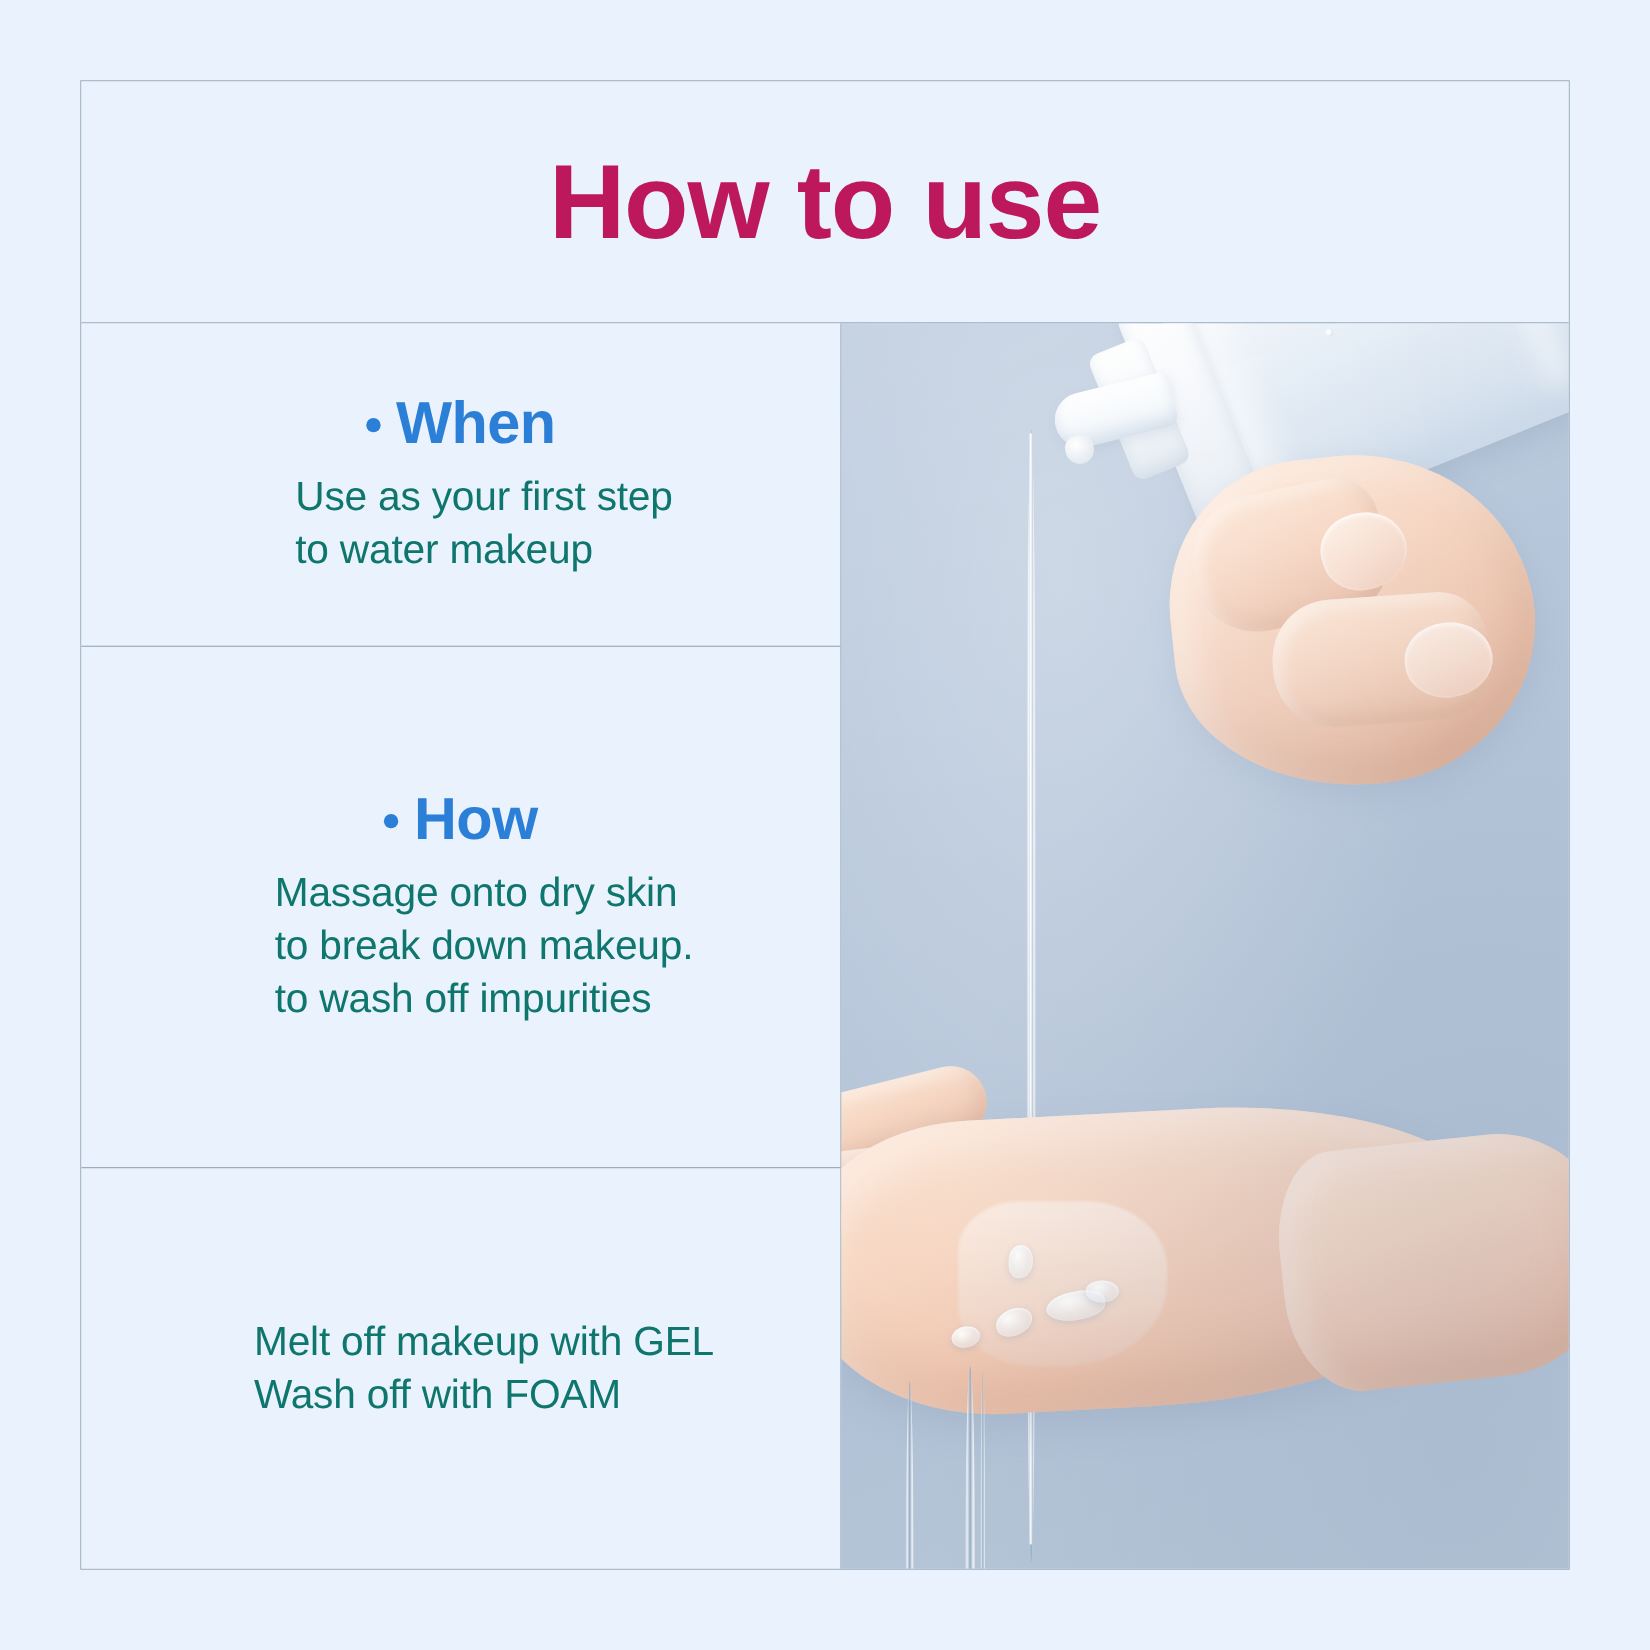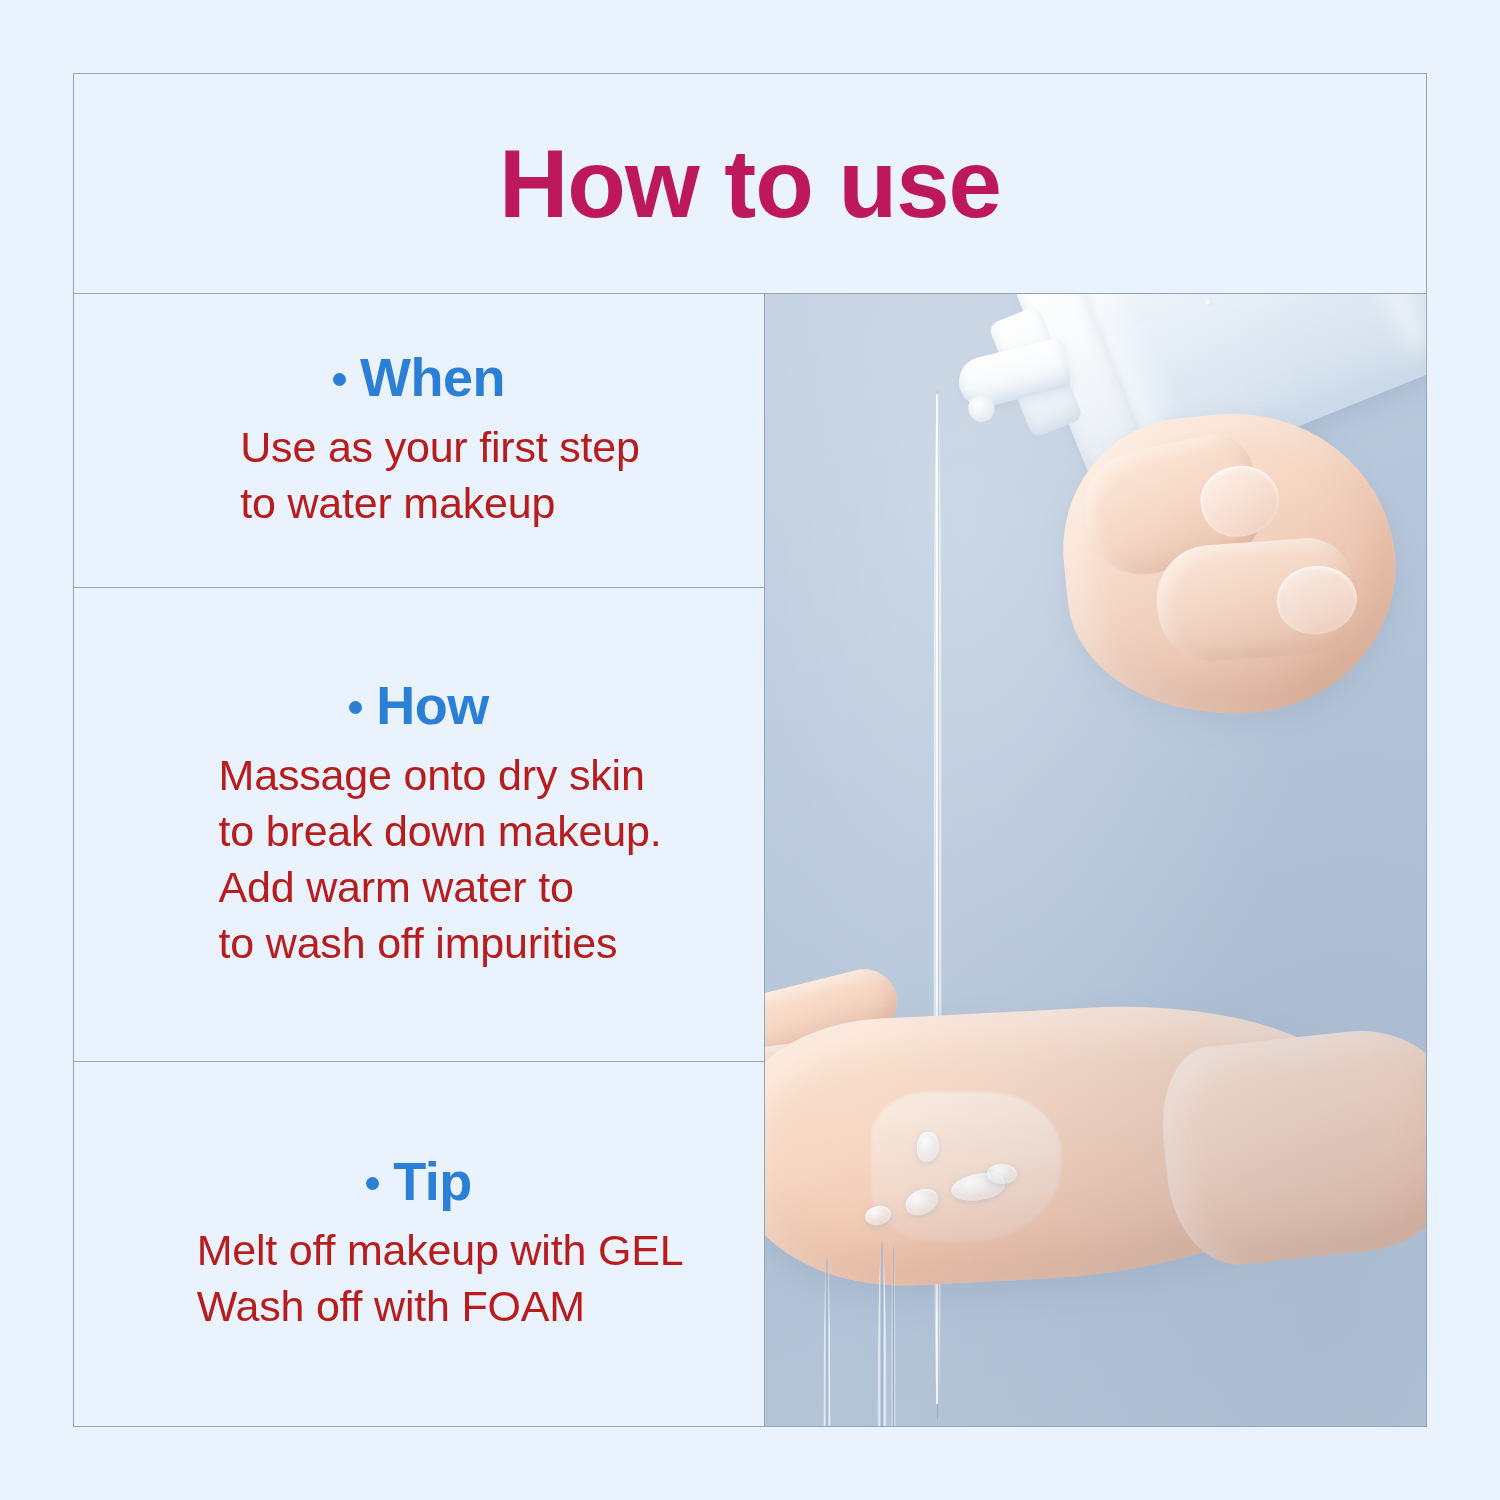--- a/index.html
+++ b/index.html
@@ -98,23 +98,23 @@
   }
   .step-heading {
     font-size: 54px;
     font-weight: 700;
     color: #2b7fd6;
     line-height: 1.05;
     letter-spacing: -0.5px;
   }
   .step-body {
     padding-left: 42px;
-    font-size: 43px;
+    font-size: 37px;
     line-height: 1.30;
-    color: #b91c1c;
+    color: #0f766e;
     font-weight: 400;
     letter-spacing: -0.2px;
   }
   .step-body .ln { display: block; white-space: nowrap; }
 
   
   #photo-column {
     flex: 1 1 auto;
     position: relative;
     overflow: hidden;
@@ -362,30 +362,25 @@
       </div>
 
       <div class="step-block step-how">
         <div class="step-heading-row">
           <span class="bullet-dot"></span>
           <span class="step-heading">How</span>
         </div>
         <div class="step-body">
           <span class="ln">Massage onto dry skin</span>
           <span class="ln">to break down makeup.</span>
-          <span class="ln">Add warm water to</span>
           <span class="ln">to wash off impurities</span>
         </div>
       </div>
 
       <div class="step-block step-tip">
-        <div class="step-heading-row">
-          <span class="bullet-dot"></span>
-          <span class="step-heading">Tip</span>
-        </div>
         <div class="step-body">
           <span class="ln">Melt off makeup with GEL</span>
           <span class="ln">Wash off with FOAM</span>
         </div>
       </div>
 
     </div>
 
     <div id="photo-column">
 

